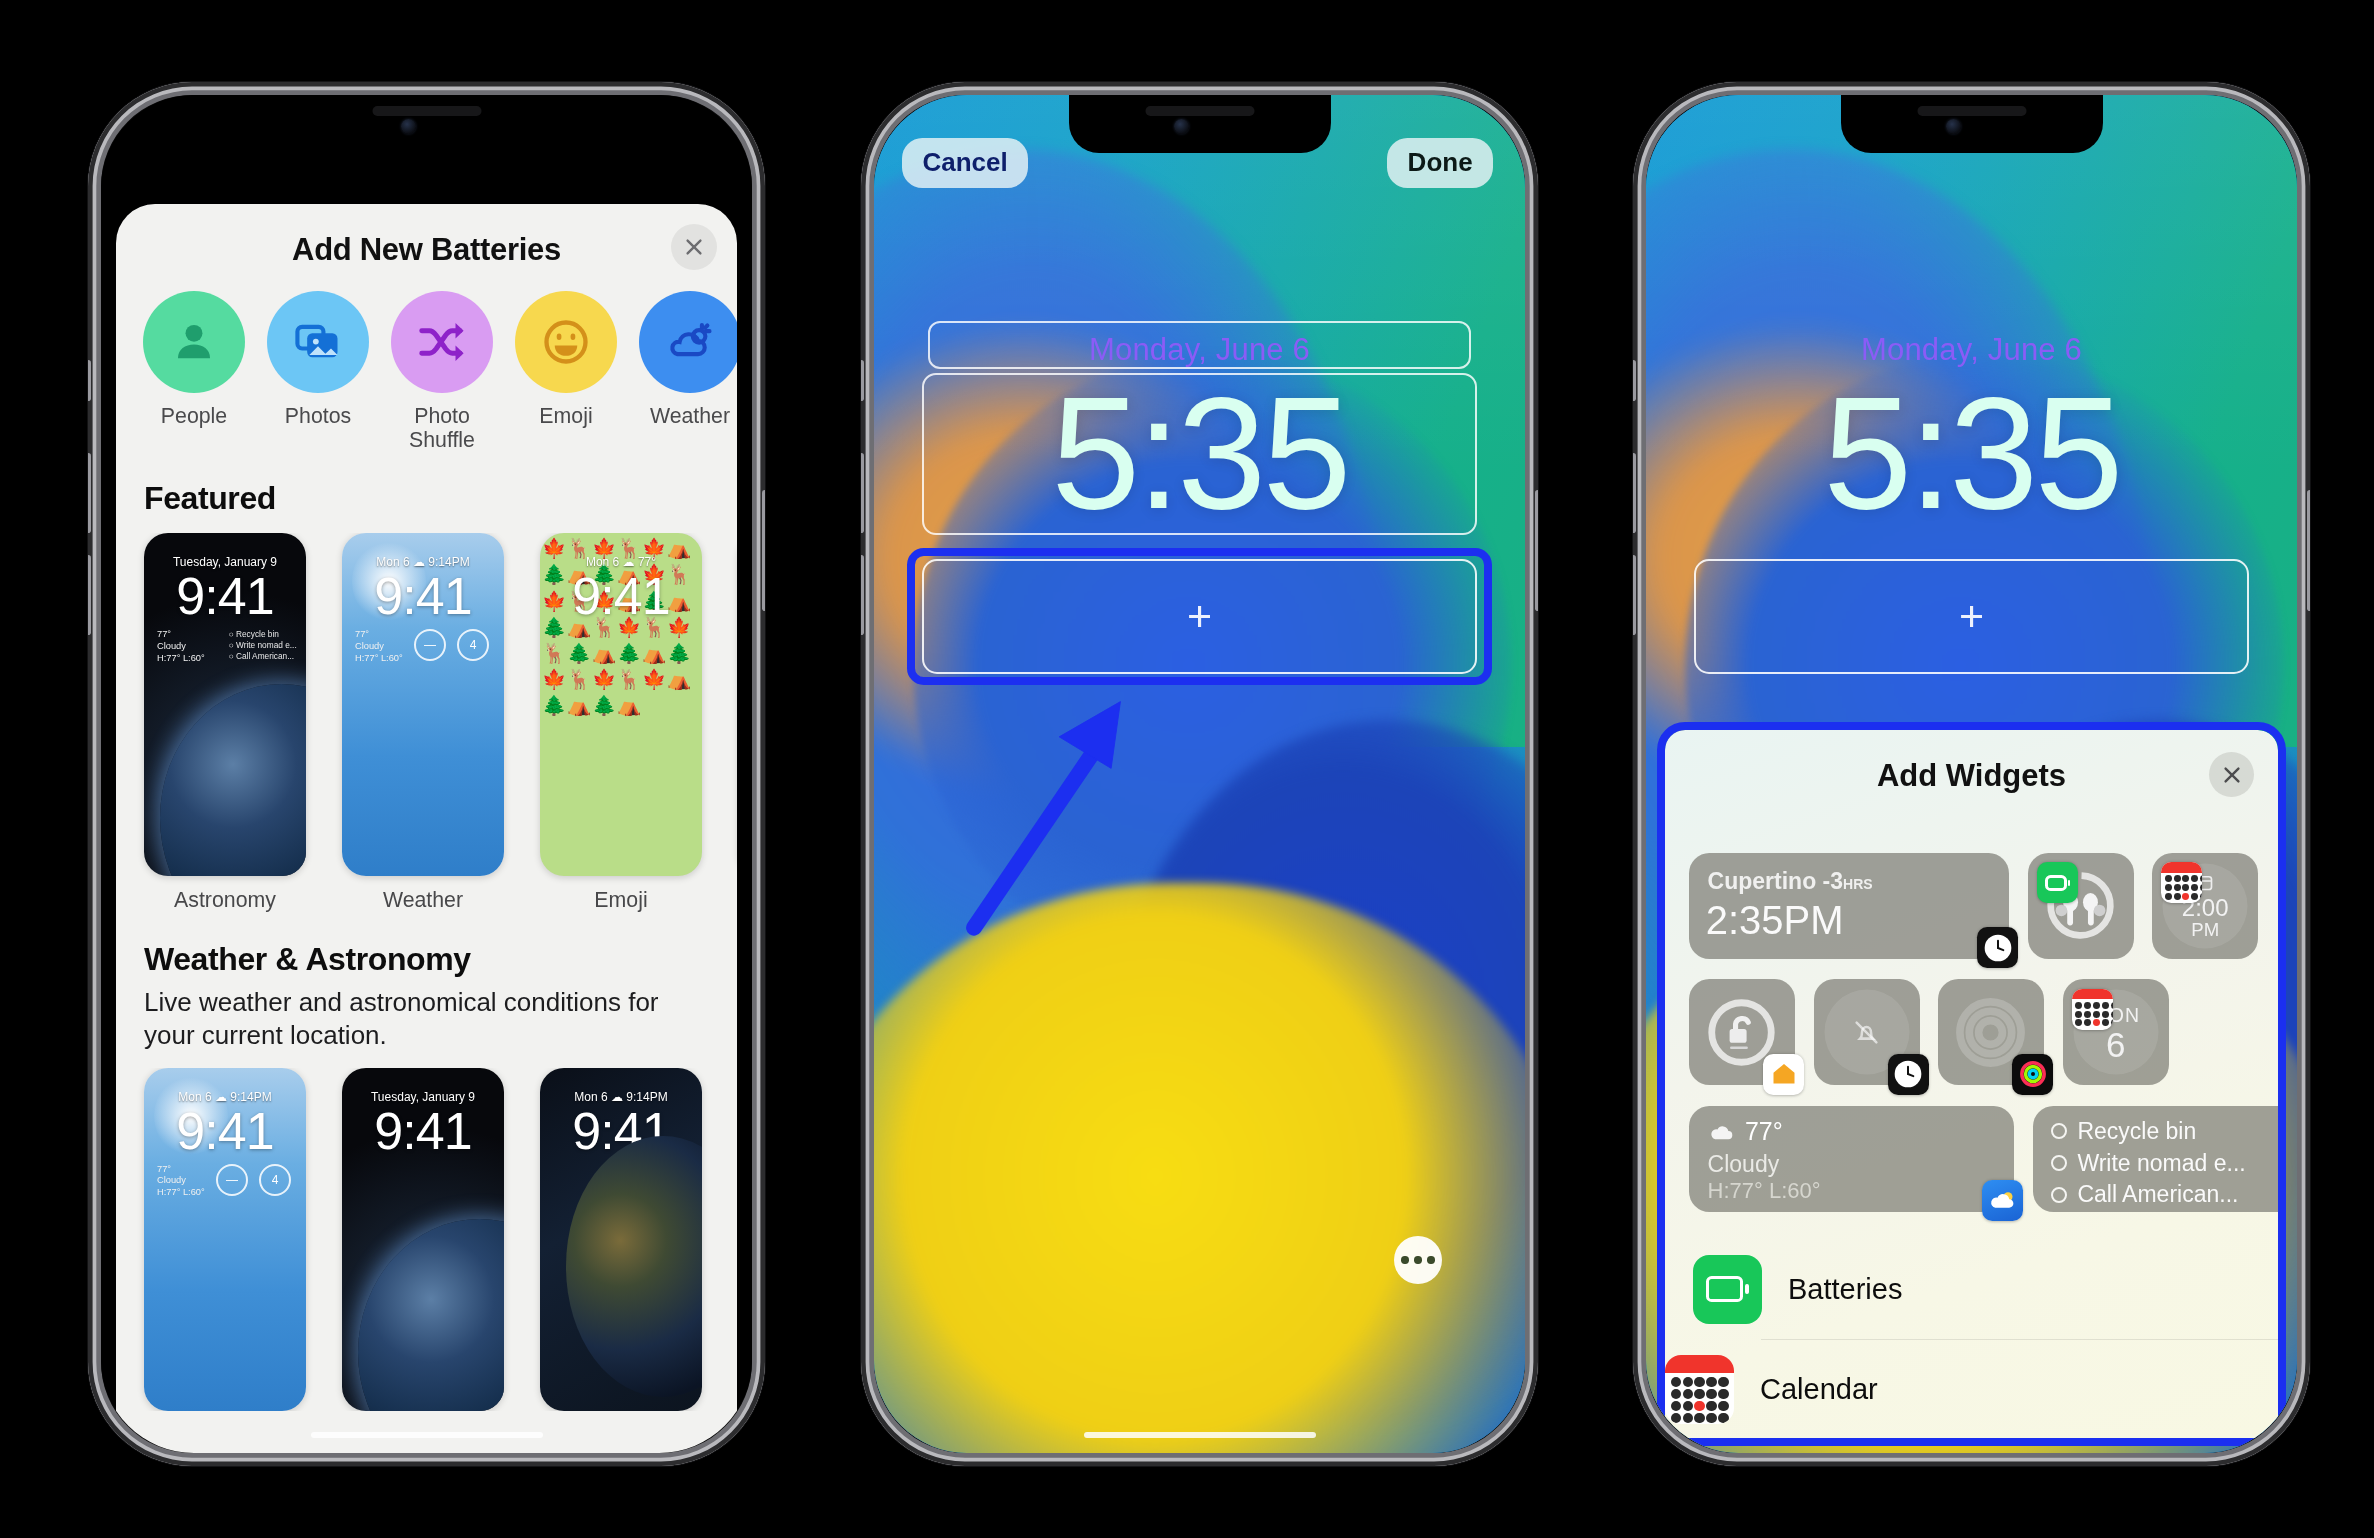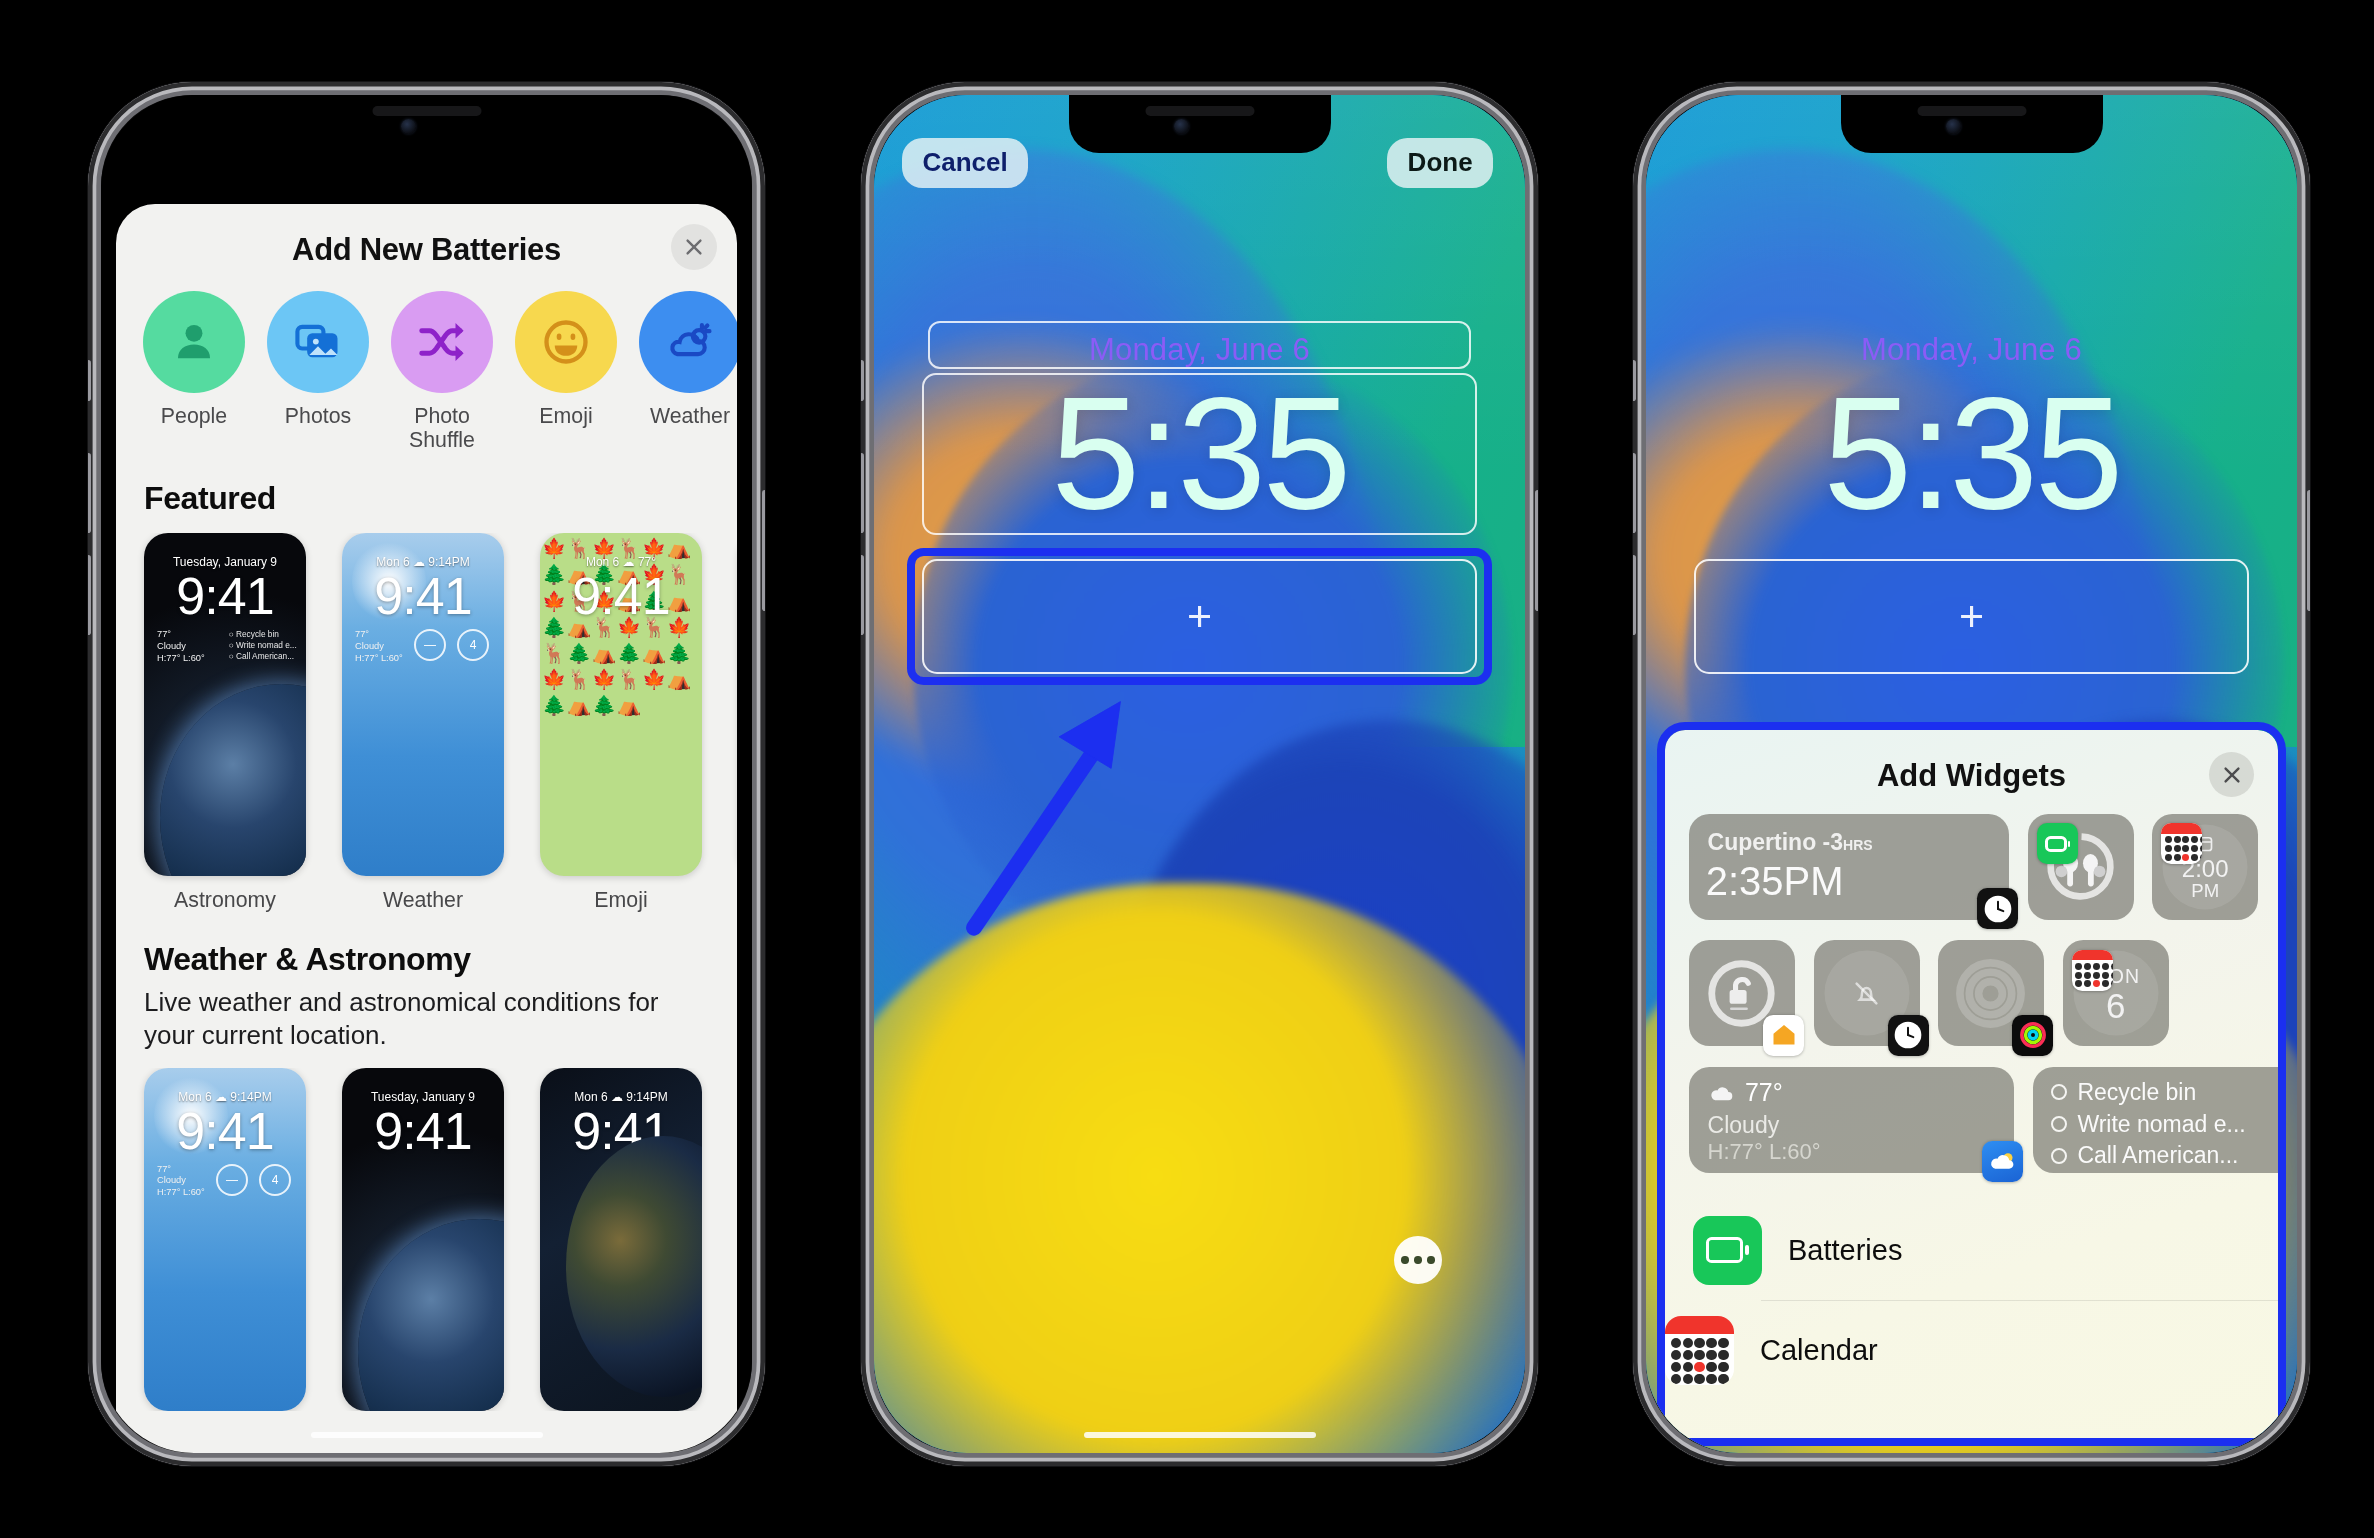--- a/index.html
+++ b/index.html
@@ -224,21 +224,21 @@
     background:linear-gradient(162deg,#e9f4f2 0%, #f3f4ec 40%, #f7f7e6 72%, #f8f8e3 100%);
   }
   .aw-head{ position:relative; height:84px; }
   .aw-title{ position:absolute; left:0; right:0; top:28px; text-align:center;
     font-size:31px; font-weight:700; color:#111; }
   .aw-close{
     position:absolute; right:24px; top:22px; width:45px; height:45px; border-radius:50%;
     background:rgba(190,192,186,.5); display:flex; align-items:center; justify-content:center;
   }
   .aw-close svg{ width:22px; height:22px; }
-  .aw-grid{ padding:0 24px; display:flex; flex-direction:column; gap:20.4px; }
+  .aw-grid{ padding:0 24px; display:flex; flex-direction:column; gap:20.4px;margin-top:39px; }
   .aw-line{ display:flex; gap:18.6px; }
   .tile{
     position:relative; border-radius:20.4px; background:rgba(128,128,120,.74);
     height:106px;
   }
   .tile.wide{ flex:0 0 320px; }
   .tile.sq{ flex:0 0 106px; }
   .tile.half{ flex:0 0 325px; }
   .tile-badge{
     position:absolute; right:-9.3px; bottom:-9.3px; width:41px; height:41px;

